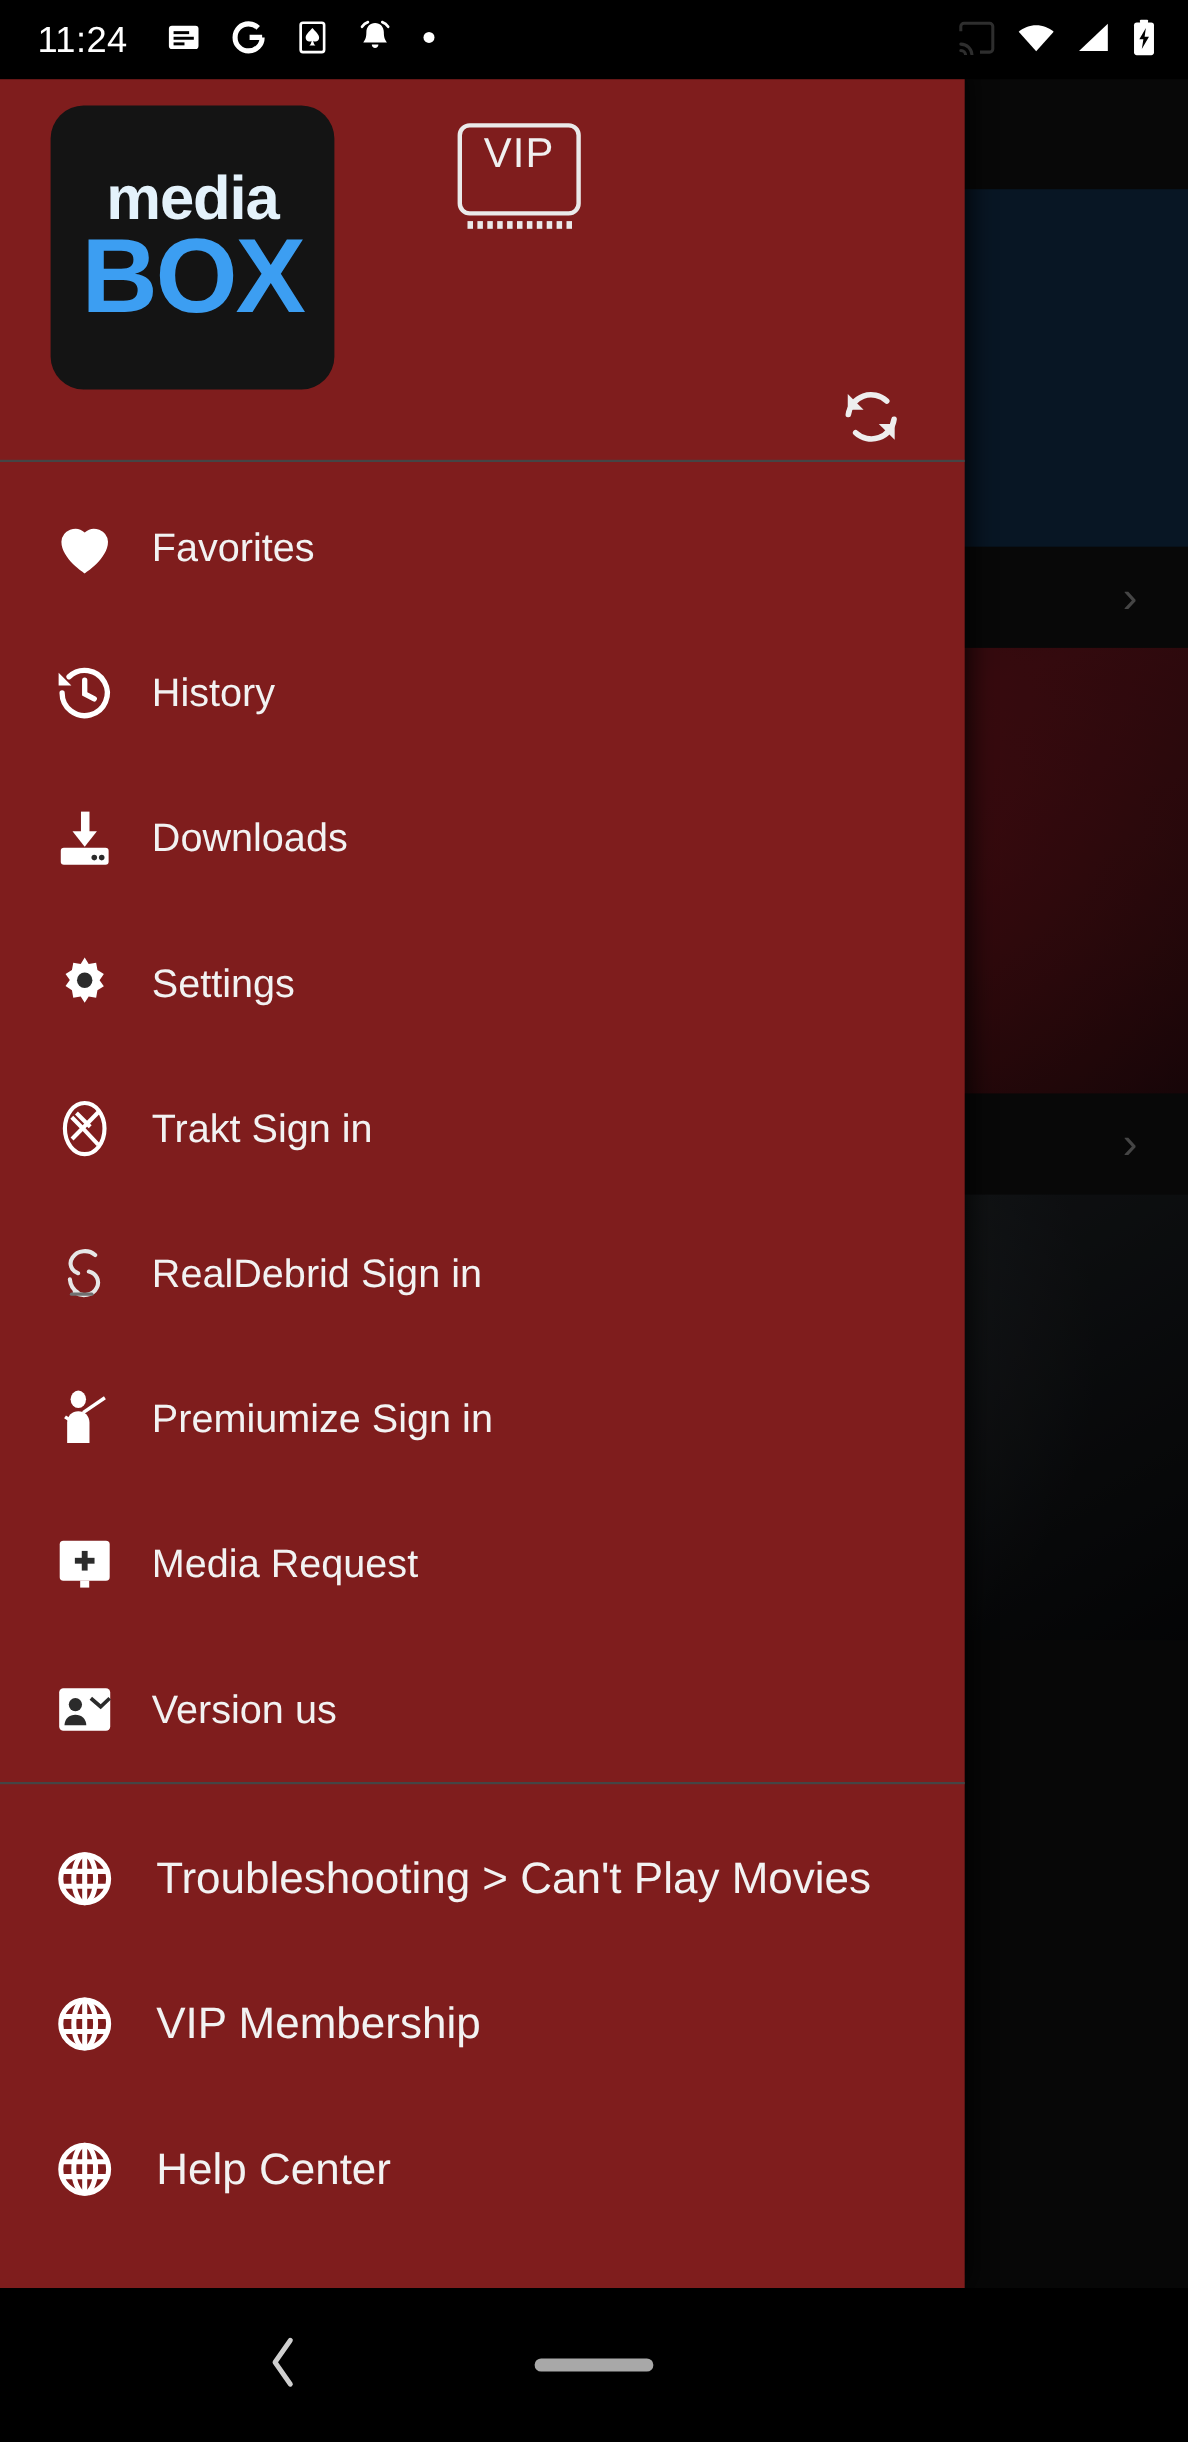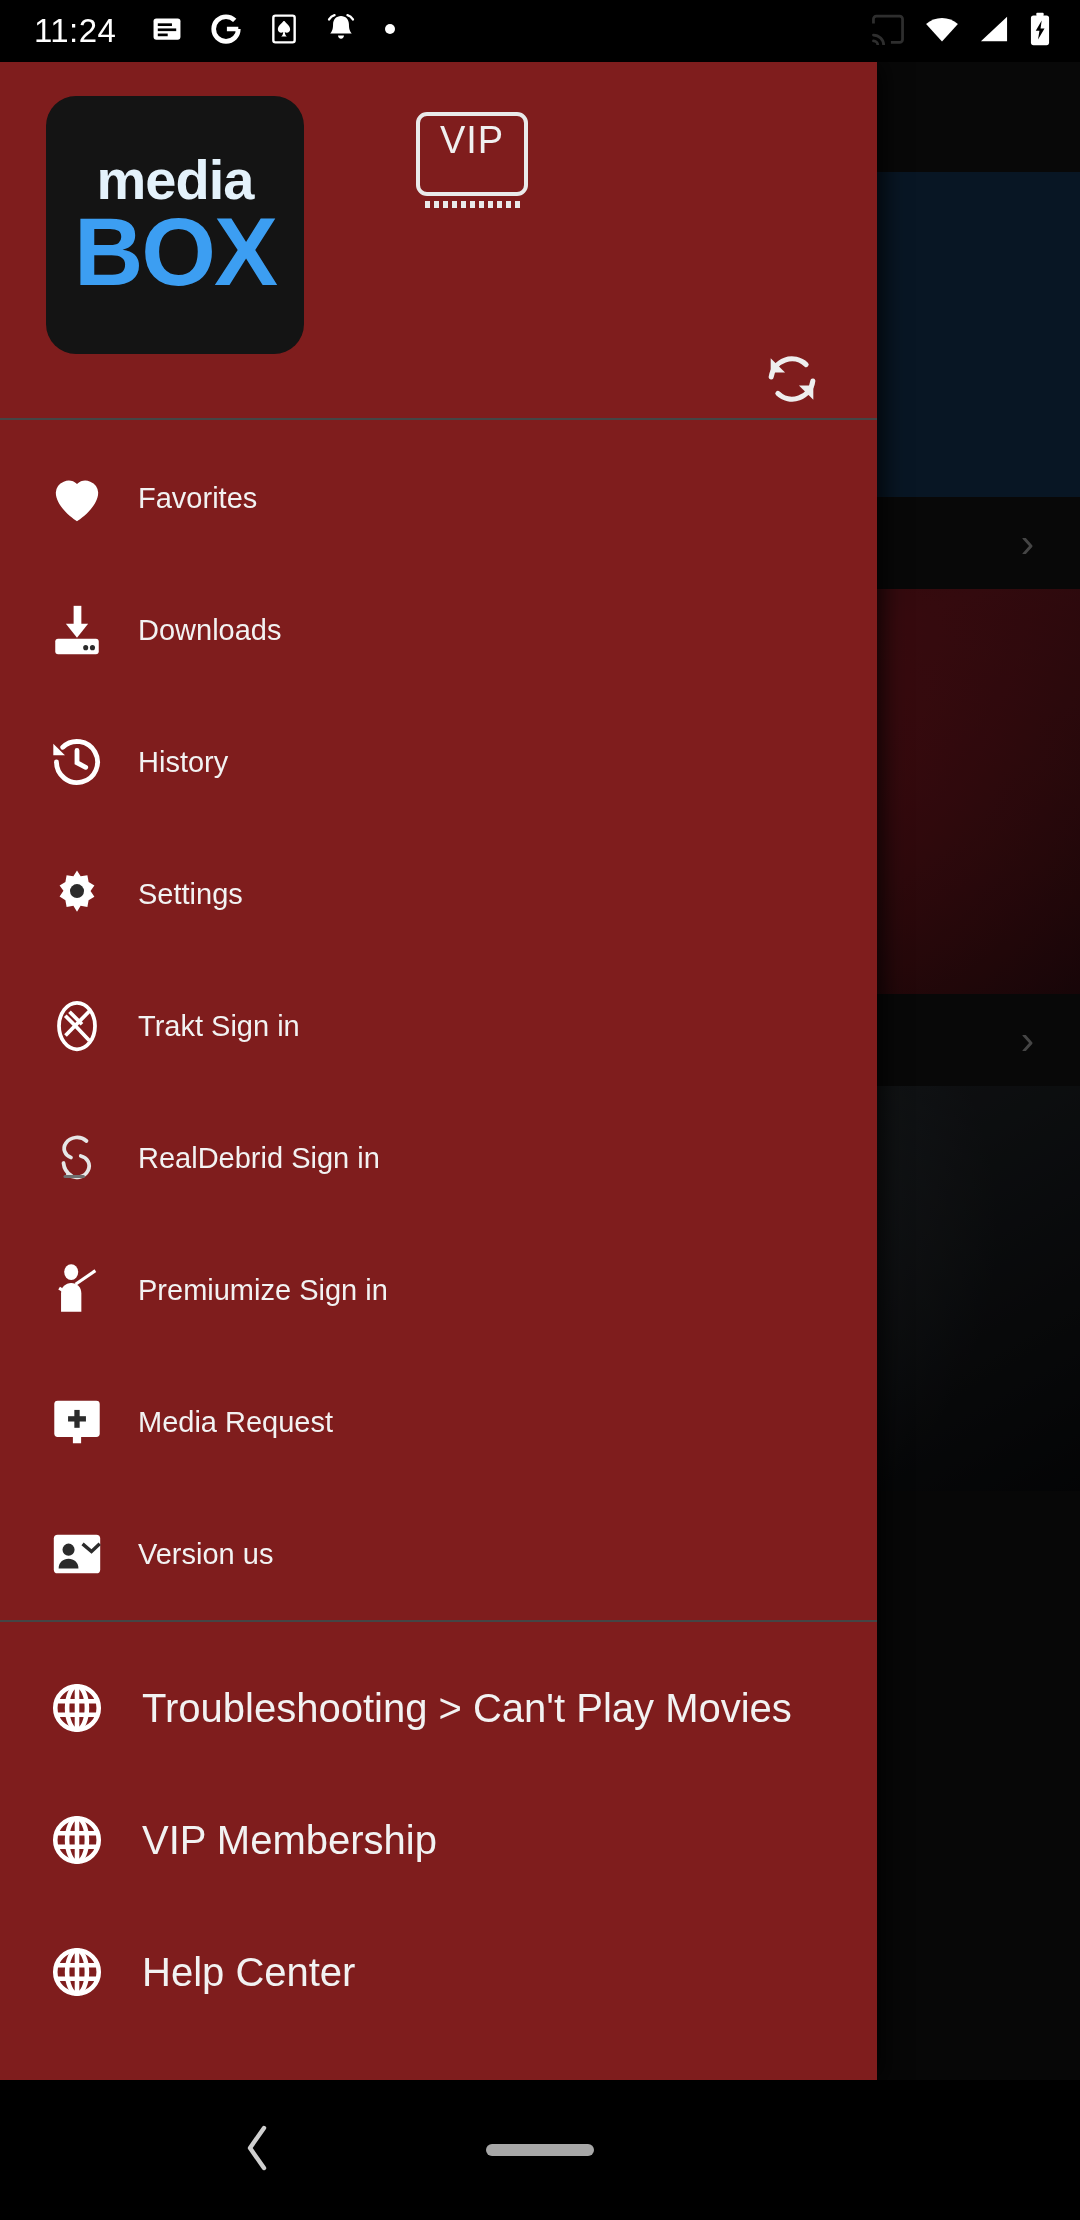--- a/index.html
+++ b/index.html
@@ -6,21 +6,21 @@
   html, body {
     width:1080px; height:2220px;
     background:#000;
     font-family:"Liberation Sans", sans-serif;
     overflow:hidden;
   }
   #screen { position:relative; width:1080px; height:2220px; background:#0d0d0d; overflow:hidden; }
 
   
   .statusbar{
-    position:absolute; left:0; top:0; width:1080px; height:62px;
+    position:absolute; left:0; top:0; width:1080px; height:72px;
     background:#000; display:flex; align-items:center; z-index:60;
   }
   .sb-clock{ color:#fff; font-size:33px; margin-left:34px; letter-spacing:.4px; }
   .sb-left-icons{ display:flex; align-items:center; gap:24px; margin-left:34px; }
   .sb-spacer{ flex:1; }
   .sb-right-icons{ display:flex; align-items:center; gap:18px; margin-right:28px; }
   .sb-ic{ display:block; }
 
   
   .app-bg{ position:absolute; inset:62px 0 0 0; background:#101010; z-index:5; }
@@ -117,21 +117,21 @@
 
   .menu{ flex:0 0 auto; padding-top:12px; }
   .menu.lower{ padding-top:20px; }
   .menu-item{
     height:132px; display:flex; align-items:center; padding-left:34px;
   }
   .menu-item .ico{
     width:86px; min-width:86px; display:flex; align-items:center; justify-content:center;
   }
   .menu-label{
-    color:#f2f2f2; font-size:29px; margin-left:18px; white-space:nowrap;
+    color:#f2f2f2; font-size:36px; margin-left:18px; white-space:nowrap;
   }
   .menu.lower .menu-item{ height:132px; }
   .menu.lower .menu-label{ font-size:40px; margin-left:22px; }
 
   
   .navbar{
     position:absolute; left:0; bottom:0; width:1080px; height:140px;
     background:#000; z-index:70;
     display:flex; align-items:center; justify-content:center;
   }
@@ -238,40 +238,40 @@
         <span class="ico">
           <svg width="62" height="62" viewBox="0 0 24 24" fill="#ffffff">
             <path d="M12 21s-8.2-5.1-8.2-11.1A4.9 4.9 0 0 1 12 6.6a4.9 4.9 0 0 1 8.2 3.3C20.2 15.9 12 21 12 21z"></path>
           </svg>
         </span>
         <span class="menu-label">Favorites</span>
       </div>
 
       <div class="menu-item">
         <span class="ico">
+          <svg width="58" height="58" viewBox="0 0 24 24" fill="none" stroke="#ffffff" stroke-width="2" stroke-linecap="round">
+            <path d="M3.5 12a8.5 8.5 0 1 0 2.6-6.1"></path>
+            <polyline points="2.2,4.4 2.2,9.2 7.0,9.2" fill="#ffffff" stroke="none"></polyline>
+            <polyline points="12,7.2 12,12.3 15.6,14.2"></polyline>
+          </svg>
+        </span>
+        <span class="menu-label">History</span>
+      </div>
+
+      <div class="menu-item">
+        <span class="ico">
           <svg width="58" height="58" viewBox="0 0 24 24" fill="#ffffff">
             <rect x="10.6" y="2" width="3.2" height="8.2"></rect>
             <polygon points="7.4,9.4 16.6,9.4 12,15.2"></polygon>
             <rect x="3" y="15.6" width="18" height="6.4" rx="1.2"></rect>
             <circle cx="15.6" cy="19.3" r="1.05" fill="#2b2b2b"></circle>
             <circle cx="18.4" cy="19.3" r="1.05" fill="#2b2b2b"></circle>
           </svg>
         </span>
         <span class="menu-label">Downloads</span>
-      </div>
-
-      <div class="menu-item">
-        <span class="ico">
-          <svg width="58" height="58" viewBox="0 0 24 24" fill="none" stroke="#ffffff" stroke-width="2" stroke-linecap="round">
-            <path d="M3.5 12a8.5 8.5 0 1 0 2.6-6.1"></path>
-            <polyline points="2.2,4.4 2.2,9.2 7.0,9.2" fill="#ffffff" stroke="none"></polyline>
-            <polyline points="12,7.2 12,12.3 15.6,14.2"></polyline>
-          </svg>
-        </span>
-        <span class="menu-label">History</span>
       </div>
 
       <div class="menu-item">
         <span class="ico">
           <svg width="58" height="58" viewBox="0 0 24 24" fill="#ffffff">
             <path d="M12 2.3l1.5 2.4 2.8-.5.5 2.8 2.4 1.5-1.6 2.3 1.6 2.3-2.4 1.5-.5 2.8-2.8-.5L12 19.3l-1.5-2.4-2.8.5-.5-2.8L4.8 13l1.6-2.3L4.8 8.5l2.4-1.5.5-2.8 2.8.5z"></path>
             <circle cx="12" cy="10.8" r="2.9" fill="#2b2b2b"></circle>
           </svg>
         </span>
         <span class="menu-label">Settings</span>

